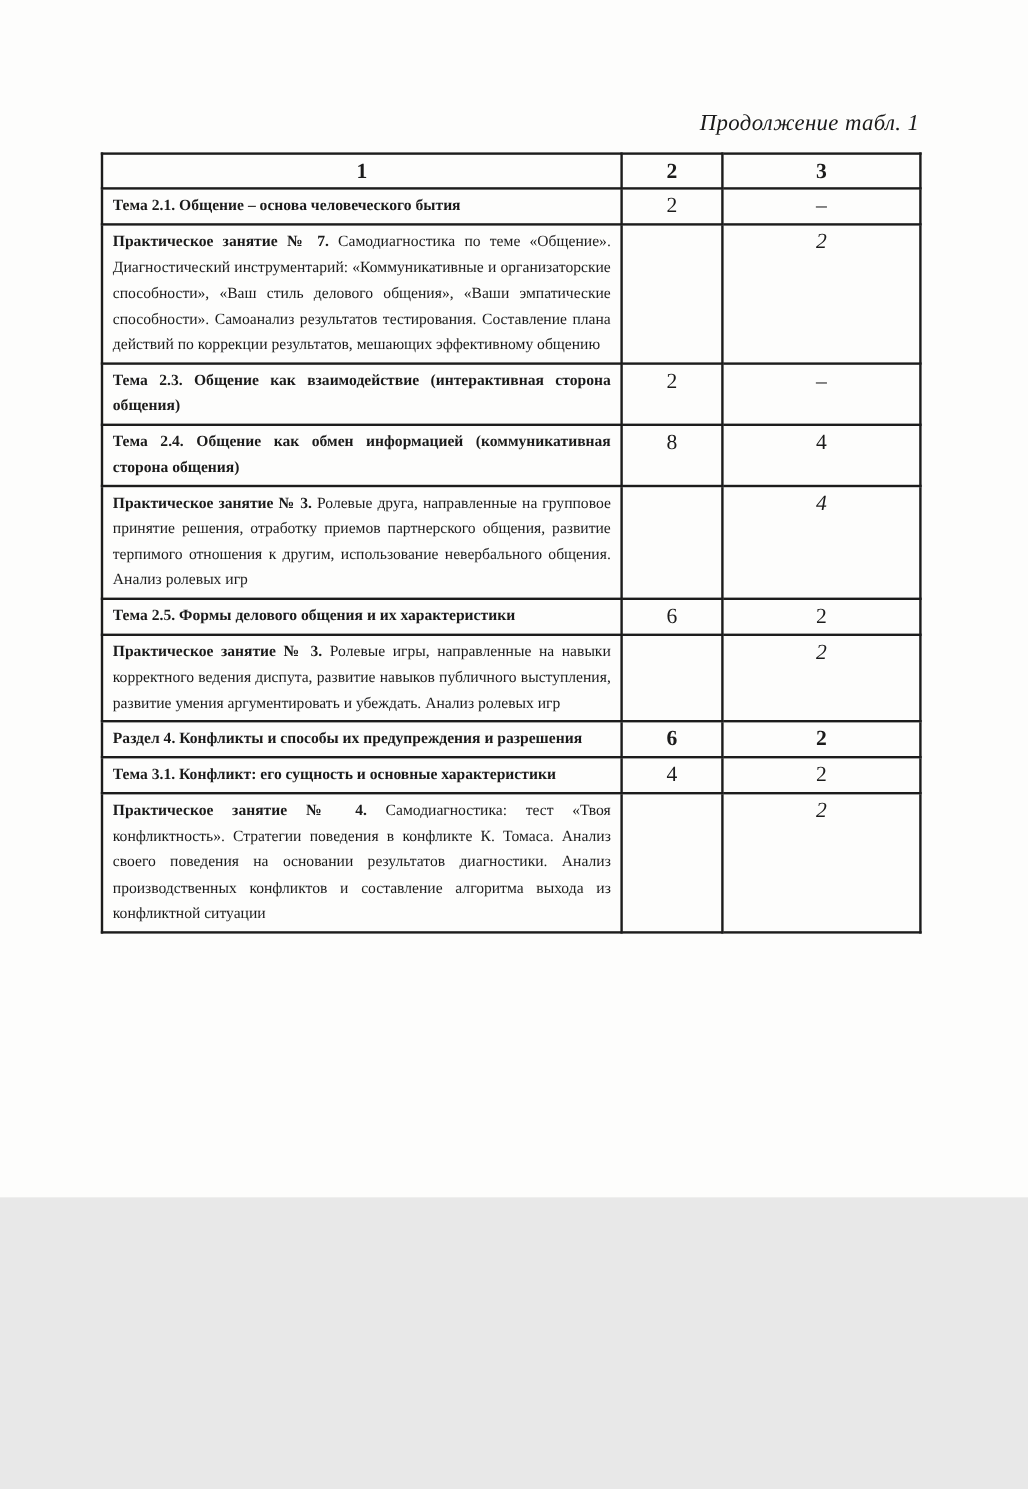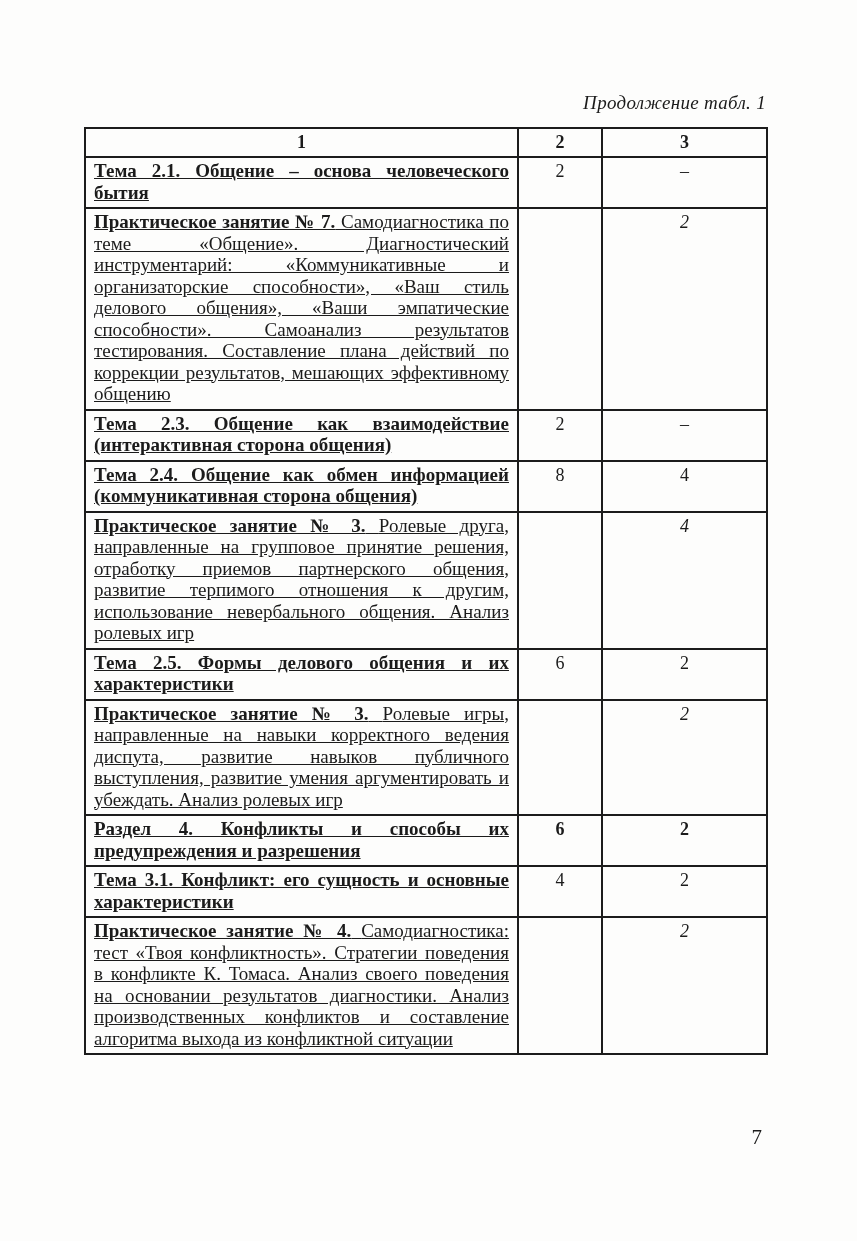--- a/index.html
+++ b/index.html
@@ -1,18 +1,18 @@
 <!DOCTYPE html>
 <html lang="ru"><head>
 <meta charset="utf-8">
 <style>
   html,body{margin:0;padding:0;background:#e8e8e8;}
   .page{
     position:relative;
-    width:857px;height:1241px;
+    width:857px;height:998px;
     background:#fdfdfc;
     font-family:"Liberation Serif", serif;
     color:#1b1b1b;
     overflow:hidden;
   }
   .caption{
     position:absolute;
     top:92px;right:91px;
     font-style:italic;
     font-size:19px;
@@ -32,25 +32,24 @@
     padding:2px 8px 4px 8px;
   }
   .tbl th{
     font-weight:bold;
     text-align:center;
     font-size:18px;
     line-height:22px;
     padding:2px 2px 3px 2px;
   }
   td.c1{
-    font-size:19px;
+    font-size:13px;
     line-height:21.5px;
     text-align:justify;
     hyphens:auto;
-    text-decoration:underline;
     -webkit-hyphens:auto;
   }
   td.c2,td.c3{
     text-align:center;
     font-size:18px;
     line-height:21px;
     padding-top:3px;
   }
   .lead{font-weight:bold;}
   tr.practice td.c3{font-style:italic;}

